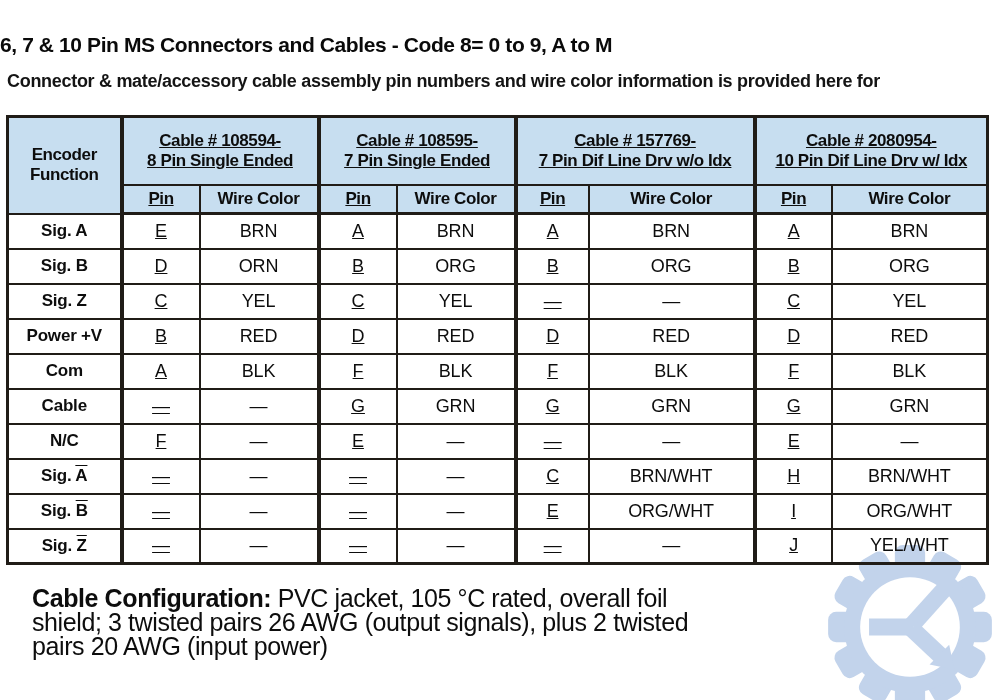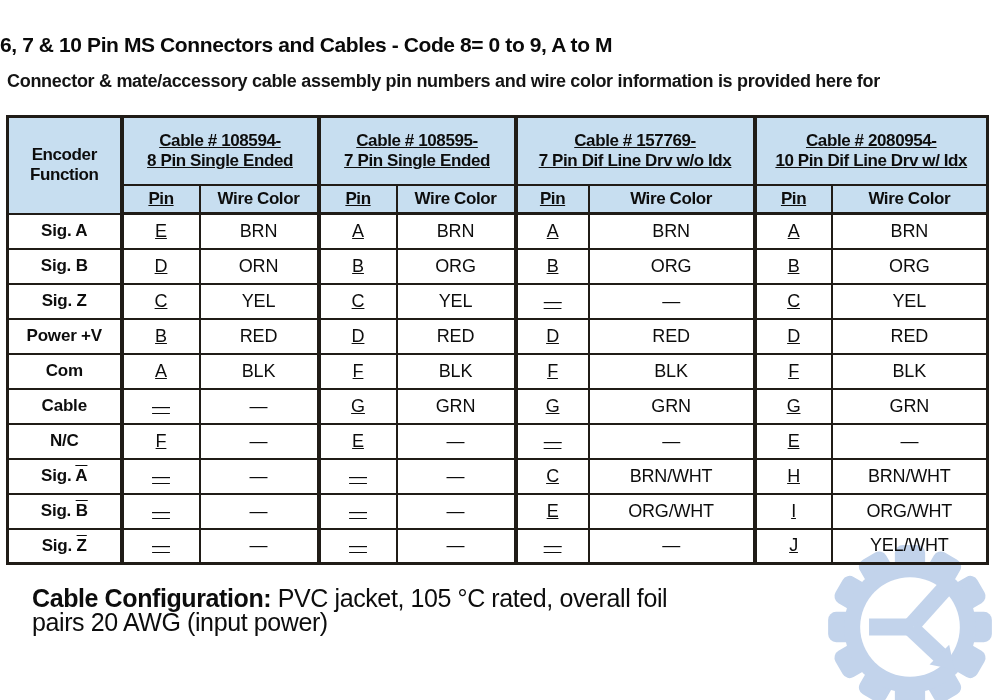--- a/index.html
+++ b/index.html
@@ -233,16 +233,17 @@
       <td class="gb">—</td>
       <td>—</td>
       <td class="gb">J</td>
       <td>YEL/WHT</td>
     </tr>
   </tbody>
     </table>
 
   <div class="note">
     <span class="l"><b>Cable Configuration:</b><span> PVC jacket, 105 °C rated, overall foil</span></span>
+    <span class="l">shield; 3 twisted pairs 26 AWG (output signals), plus 2 twisted</span>
     <span class="l">pairs 20 AWG (input power)</span>
   </div>
 
 </div>
 
 </body></html>

